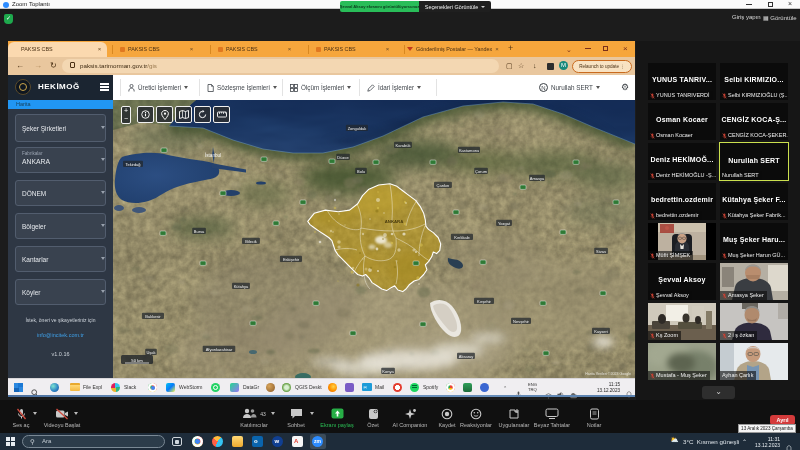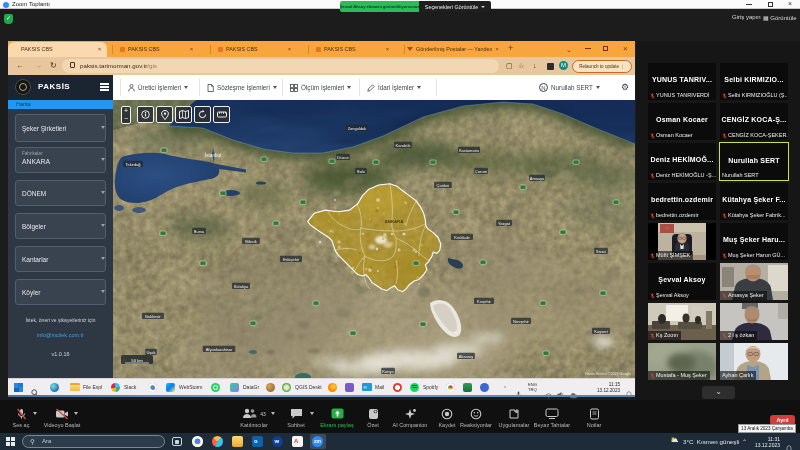--- a/index.html
+++ b/index.html
@@ -67,21 +67,21 @@
   <div class="abs" style="left:525px;top:21px;color:#3d2a12;font-size:7px">↓</div>
   <div class="abs" style="left:539px;top:21.5px;width:7px;height:7px;background:#2d2d2d;border-radius:1px"></div>
   <div class="abs" style="left:551px;top:20px;width:9px;height:9px;border-radius:50%;background:#17897b;color:#fff;font-size:6px;line-height:9px;text-align:center">M</div>
   <div class="abs" style="left:564px;top:18.5px;width:60px;height:13px;border:1px solid #c96a1e;border-radius:7px;background:#f8e2c2;color:#4a3014;font-size:4.6px;line-height:11px;text-align:center">Relaunch to update&nbsp;⋮</div>
   <div class="abs" style="left:626px;top:20px;color:#4a3014;font-size:7px">⋮</div>
 
   <div class="abs" style="left:0;top:34px;width:627px;height:25px;background:#fff"></div>
   <div class="abs" style="left:0;top:34px;width:105px;height:25px;background:#1b2531"></div>
   <div class="abs" style="left:7px;top:38px;width:16px;height:16px;border-radius:50%;background:#0e1620;border:1px solid #5a4a2a"></div>
   <div class="abs" style="left:11px;top:42px;width:8px;height:8px;border-radius:50%;border:1px solid #caa44a"></div>
-  <div class="abs" style="left:30px;top:41px;color:#fff;font-size:8px;font-weight:bold;letter-spacing:.5px">PAKSİS</div>
+  <div class="abs" style="left:30px;top:41px;color:#fff;font-size:8px;font-weight:bold;letter-spacing:.5px">HEKİMOĞ</div>
   <div class="abs" style="left:92px;top:42px;width:9px;height:1.6px;background:#fff;box-shadow:0 3px 0 #fff,0 6px 0 #fff"></div>
   <div class="mi" style="left:120px">
       <svg width="7" height="8" viewBox="0 0 7 8">
         <circle cx="3.5" cy="2" r="1.6" fill="none" stroke="#41464c" stroke-width="0.8"></circle>
         <path d="M0.8 7.5 C0.8 5 2 4.2 3.5 4.2 C5 4.2 6.2 5 6.2 7.5" fill="none" stroke="#41464c" stroke-width="0.8"></path>
       </svg>
       <span>Üretici İşlemleri</span>
       <span class="dcar"></span>
     </div>
   <div class="sep" style="left:112px;top:38px"></div>

